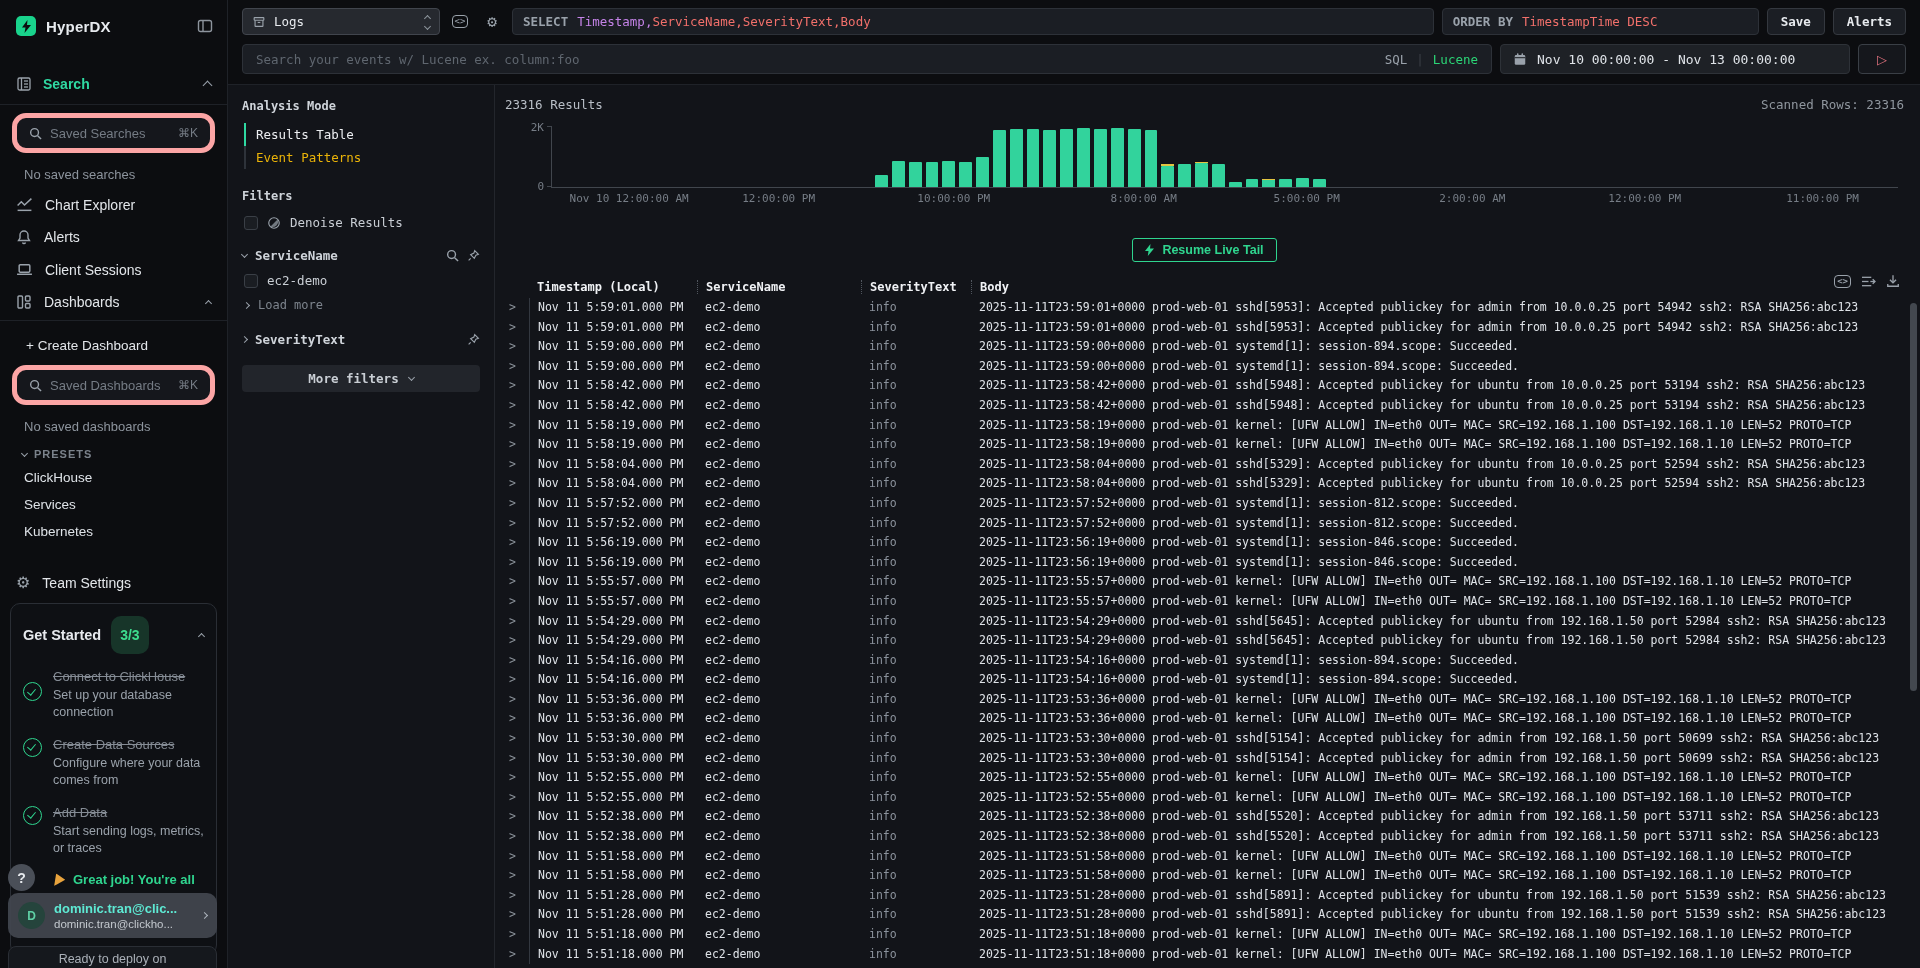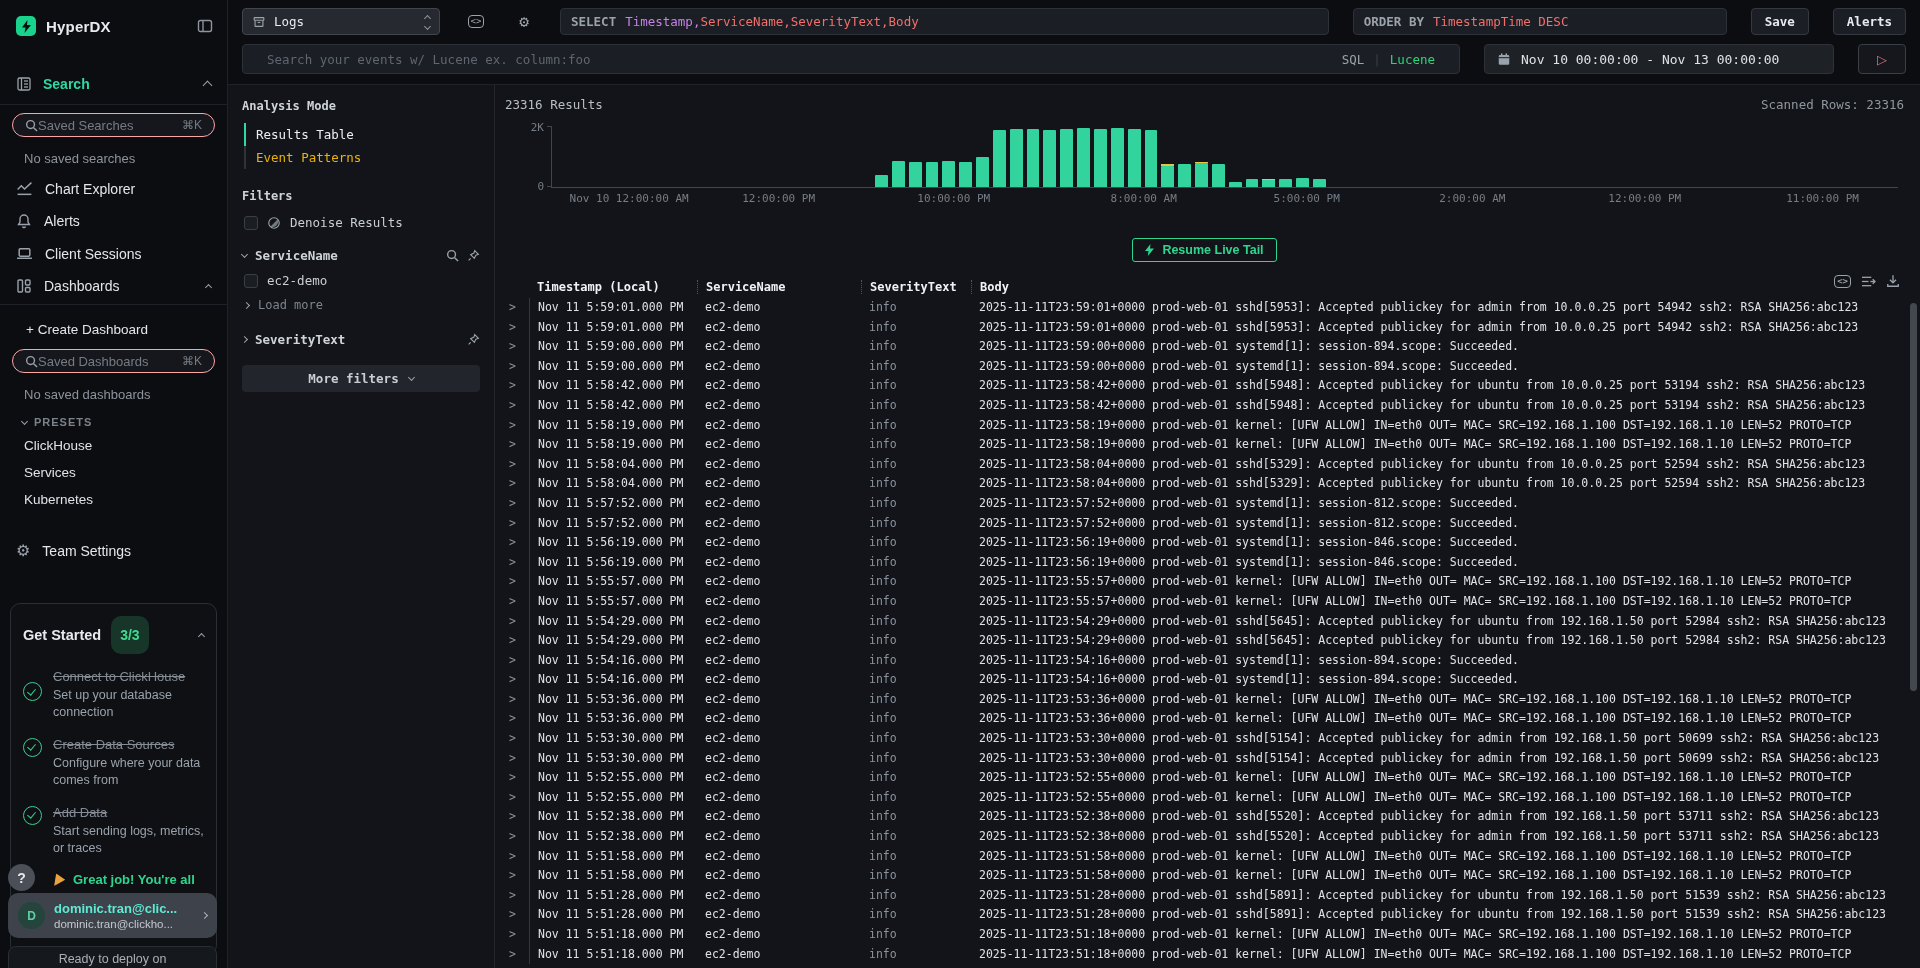--- a/index.html
+++ b/index.html
@@ -9,21 +9,21 @@
 
   
   .sidebar { width:228px; min-width:228px; background:#0c0d10; border-right:1px solid #1f2228; position:relative; font-family:"Liberation Sans", sans-serif; }
   .logo-row { display:flex; align-items:center; gap:10px; padding:16px 14px 6px 16px; }
   .logo-mark { width:20px; height:20px; border-radius:5px; background:#19d38c; display:flex; align-items:center; justify-content:center; }
   .brand { font-weight:bold; font-size:15px; letter-spacing:.2px; flex:1; }
   .collapse-btn { color:#8d949d; display:flex; }
   .section-head { display:flex; align-items:center; gap:11px; padding:10px 16px; margin-top:24px; }
   .section-head .lbl { color:#2fd9a2; font-weight:bold; font-size:14px; flex:1; }
   .divider { height:1px; background:#1e2127; margin:2px 0 8px 0; }
-  .pill { margin:6px 12px; height:24px; border:1px solid #fca5a5; border-radius:14px; background:#15171c; display:flex; align-items:center; padding:0 12px; color:#757c85; font-size:13px; }
+  .pill { margin:6px 12px; height:40px; border:5px solid #fca5a5; border-radius:14px; background:#15171c; display:flex; align-items:center; gap:8px; padding:0 12px; color:#757c85; font-size:13px; }
   .pill .ph { flex:1; }
   .pill .kbd { font-size:12px; color:#757c85; }
   .muted-line { color:#8d949d; font-size:13px; padding:8px 16px 6px 24px; }
   .nav-item { display:flex; align-items:center; gap:12px; padding:8px 16px; color:#e3e6ea; font-size:14px; cursor:pointer; }
   .nav-item .grow { flex:1; }
   .icon { color:#9aa2ab; display:inline-flex; align-items:center; justify-content:center; }
   .create-dash { color:#e3e6ea; font-size:13.5px; padding:9px 16px 6px 26px; }
   .presets-row { display:flex; align-items:center; gap:7px; color:#7b828b; font-size:11px; letter-spacing:1px; padding:8px 16px 4px 22px; font-weight:bold; }
   .preset-item { color:#dfe3e8; font-size:13.5px; padding:6px 16px 6px 24px; }
   .chev { display:inline-block; width:7px; height:7px; border-right:1.6px solid currentColor; border-bottom:1.6px solid currentColor; }
@@ -49,35 +49,35 @@
   .avatar { width:27px; height:27px; border-radius:50%; background:#25443c; color:#5fd0a5; font-weight:bold; font-size:12px; display:flex; align-items:center; justify-content:center; }
   .user-texts { flex:1; overflow:hidden; }
   .user-name { font-weight:bold; font-size:13px; color:#5eead4; white-space:nowrap; }
   .user-email { font-size:11.5px; color:#c3c8ce; white-space:nowrap; }
   .user-chev { color:#aeb4bc; }
   .bottom-banner { position:absolute; left:8px; right:10px; top:946px; height:30px; background:#15181d; border:1px solid #2a2e35; border-radius:8px; text-align:center; color:#aab0b8; font-size:12.5px; padding-top:5px; }
 
   
   .main { flex:1; display:flex; flex-direction:column; min-width:0; }
   .topbar { padding:8px 14px 10px 14px; border-bottom:1px solid #1f2228; background:#0c0d10; }
-  .tb-row { display:flex; gap:24px; align-items:stretch; }
+  .tb-row { display:flex; gap:8px; align-items:stretch; }
   .tb-row + .tb-row { margin-top:9px; }
   .source-select { width:198px; height:27px; background:#26292f; border:1px solid #41454d; border-radius:4px; display:flex; align-items:center; gap:8px; padding:0 9px; font-size:12.5px; color:#e7eaee; }
   .source-select .grow { flex:1; }
   .updown { display:flex; flex-direction:column; gap:3px; color:#8d949d; align-items:center; }
   .mini-btn { width:24px; height:27px; display:flex; align-items:center; justify-content:center; color:#9aa2ab; }
   .mini-btn.boxed span { border:1.4px solid #9aa2ab; border-radius:4px; font-size:9px; padding:1px 2px; line-height:1; }
   .gear-glyph { font-size:16px; line-height:1; }
   .query-input { flex:1; height:27px; background:#1b1e24; border:1px solid #2d3138; border-radius:4px; display:flex; align-items:center; padding:0 10px; font-size:12.5px; white-space:nowrap; overflow:hidden; }
   .kw { color:#9aa2ab; font-weight:bold; margin-right:9px; }
   .tok-purple { color:#c583e8; }
   .tok-red { color:#f2706b; }
-  .orderby { flex:none; width:374px; }
+  .orderby { flex:none; width:317px; }
   .btn { height:27px; background:#1b1e24; border:1px solid #34383f; border-radius:4px; color:#e7eaee; font-weight:bold; font-size:12.5px; font-family:"DejaVu Sans Mono",monospace; padding:0 13px; display:flex; align-items:center; }
-  .search-box { flex:1; height:30px; background:#1b1e24; border:1px solid #2d3138; border-radius:4px; display:flex; align-items:center; padding:0 24px; position:relative; }
+  .search-box { flex:1; height:30px; background:#1b1e24; border:1px solid #2d3138; border-radius:4px; display:flex; align-items:center; padding:0 13px; position:relative; }
   .search-box input { flex:1; background:transparent; border:none; outline:none; color:#d7dadf; font-family:"DejaVu Sans Mono",monospace; font-size:12.5px; }
   .search-box input::placeholder { color:#5f666f; }
   .lang-toggle { display:flex; gap:9px; align-items:center; font-size:12.5px; margin-left:8px; }
   .lang-sql { color:#9aa2ab; }
   .lang-sep { color:#3a3f46; }
   .lang-lucene { color:#2bd576; }
   .date-range { width:350px; height:30px; background:#1e2126; border:1px solid #2e3238; border-radius:4px; display:flex; align-items:center; gap:10px; padding:0 12px; font-size:13px; color:#dfe3e8; }
   .run-btn { width:48px; height:30px; border:1px solid #3a3f46; border-radius:4px; background:#15171c; color:#e0717e; display:flex; align-items:center; justify-content:center; font-size:13px; }
 
   .content { flex:1; display:flex; min-height:0; background:#121419; }

